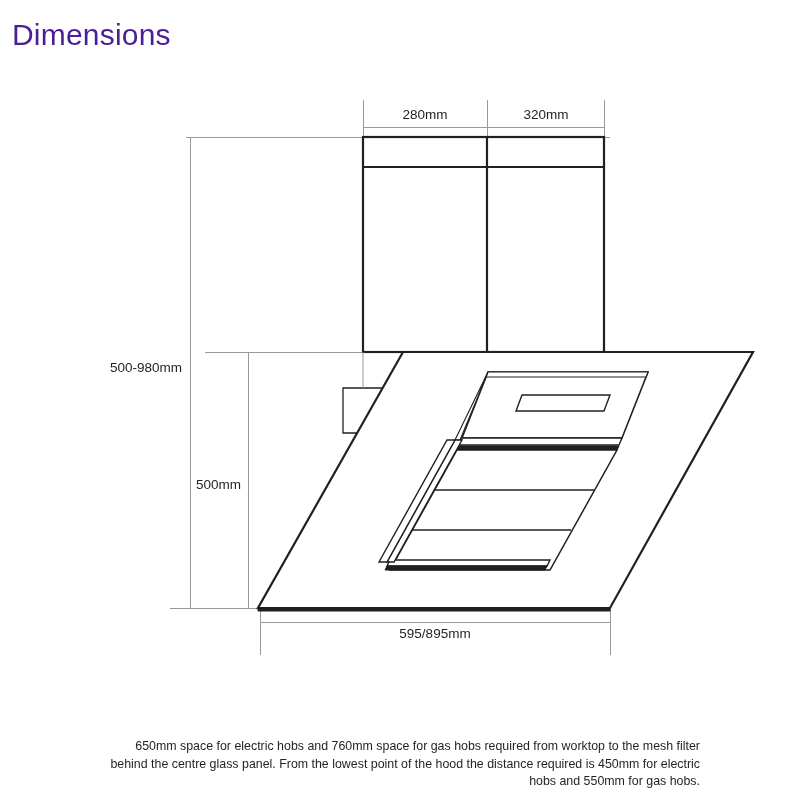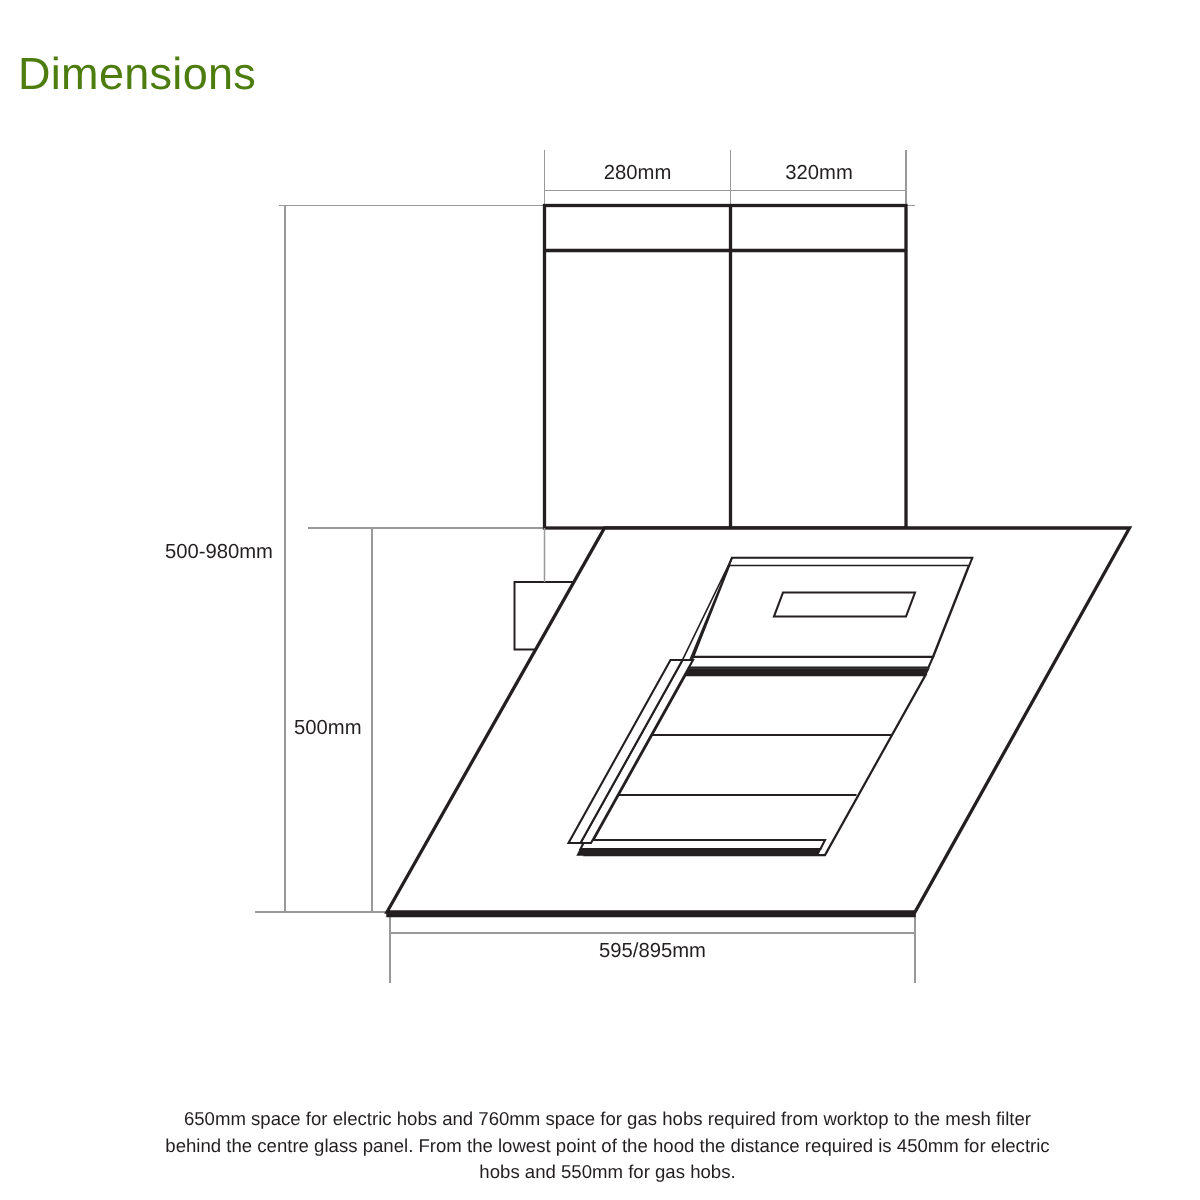--- a/index.html
+++ b/index.html
@@ -17,25 +17,25 @@
   }
   #page {
     position: relative;
     width: 800px;
     height: 800px;
     background: #ffffff;
   }
   #title {
     position: absolute;
     left: 12px;
-    top: 33px;
+    top: 18px;
     font-size: 30px;
     font-weight: 400;
     letter-spacing: 0.2px;
-    color: #4d7c0f;
+    color: #4c1d95;
     line-height: 1.1;
   }
   svg#drawing {
     position: absolute;
     left: 0;
     top: 0;
     width: 800px;
     height: 800px;
     display: block;
   }
@@ -45,21 +45,21 @@
     fill: #231f20;
   }
   #footnote {
     position: absolute;
     left: 110px;
     top: 738px;
     width: 590px;
     font-size: 12.4px;
     line-height: 1.42;
     color: #231f20;
-    text-align: center;
+    text-align: right;
   }
 </style>
 </head>
 <body>
 
 <div id="page">
 
   <div id="title">Dimensions</div>
 
   <svg id="drawing" viewBox="0 0 800 800">

